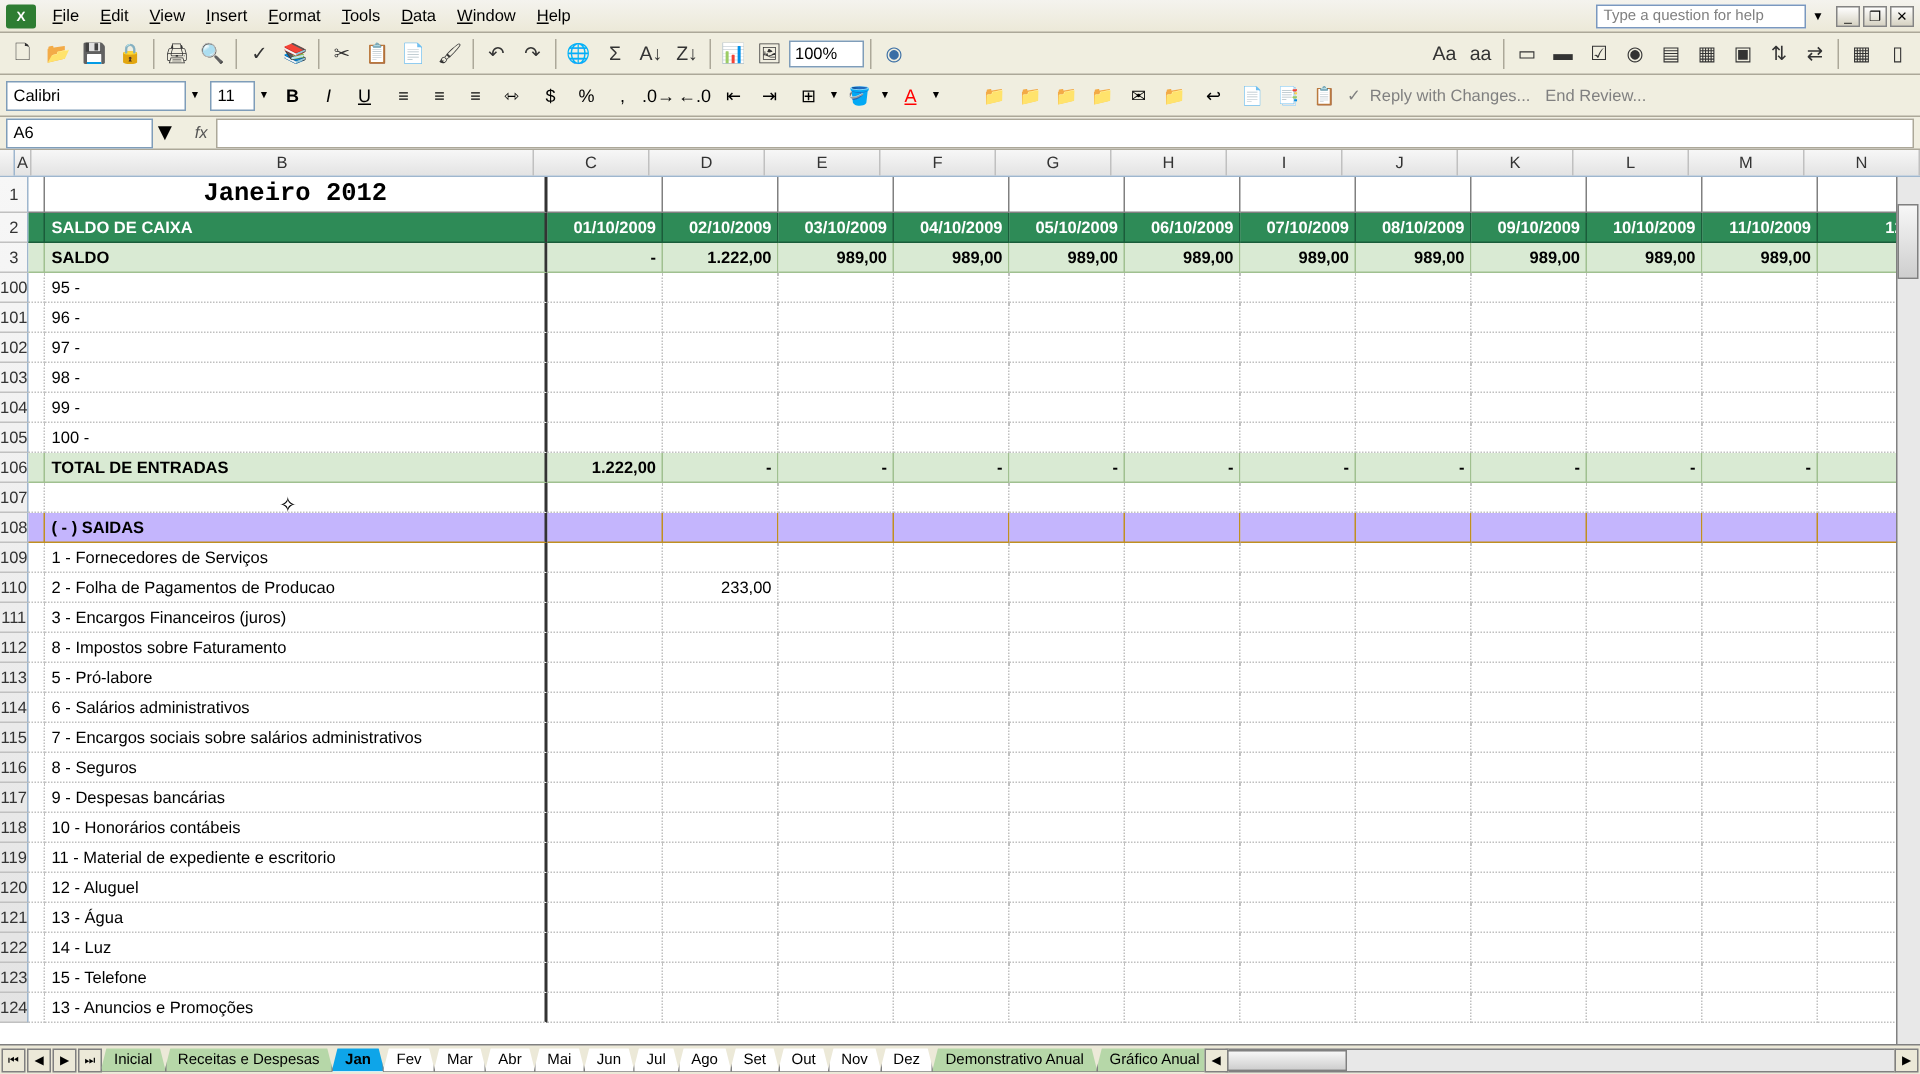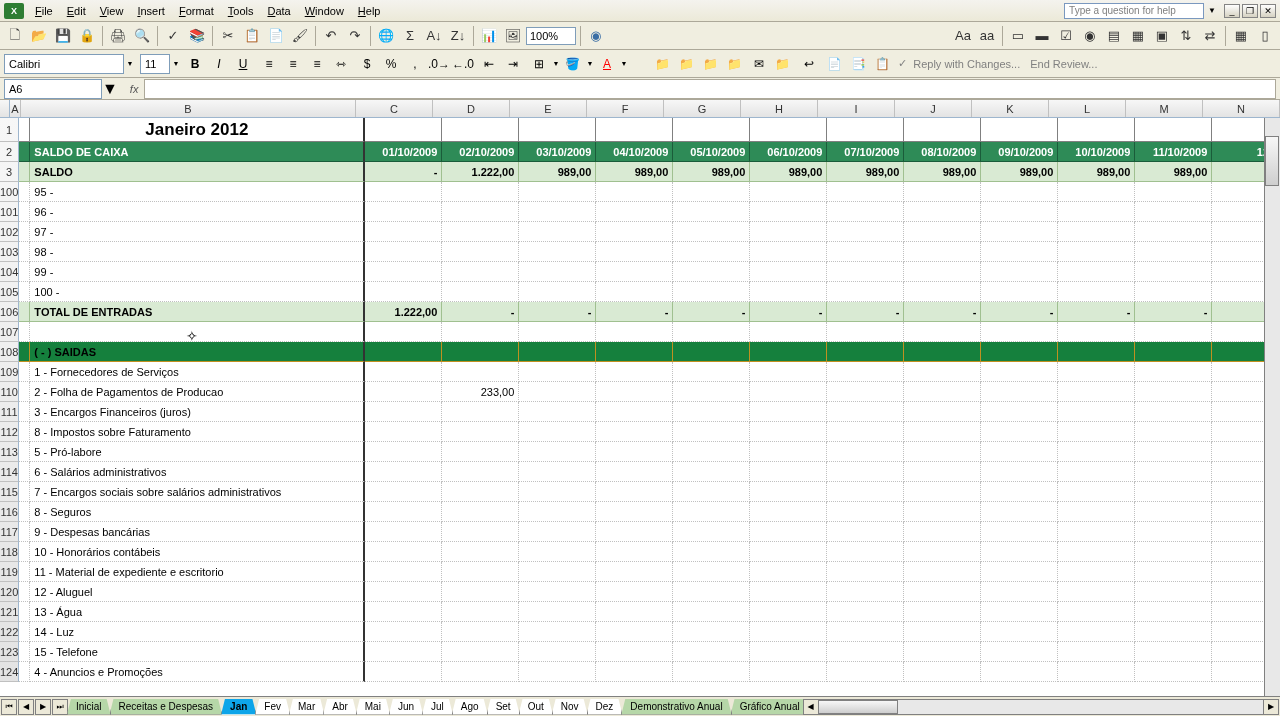--- a/index.html
+++ b/index.html
@@ -34,21 +34,21 @@
 .row-headers .rh.tall { height: 24px; }
 .cells { flex: 1; }
 .row { display: flex; height: 20px; position: relative; }
 .row.tall { height: 24px; }
 .cell { border-right: 1px dotted #c0c0c0; border-bottom: 1px dotted #c0c0c0; font-size: 11px; padding: 0 4px; display: flex; align-items: center; overflow: hidden; white-space: nowrap; }
 .cell.solid { border-right: 1px solid #808080; border-bottom: 1px solid #808080; }
 .row-title .cell { font-size: 17px; font-weight: bold; justify-content: center; border-bottom: 1px solid #808080; }
 .row-header-green .cell { background: #2e8b57; color: white; font-weight: bold; border-right: 1px solid #1a5c3a; border-bottom: 1px solid #1a5c3a; }
 .row-saldo .cell { background: #d9ead3; font-weight: bold; border-right: 1px solid #a0c090; border-bottom: 1px solid #a0c090; }
 .row-total .cell { background: #d9ead3; font-weight: bold; border-right: 1px solid #a0c090; border-bottom: 1px solid #a0c090; }
-.row-saidas .cell { background: #15803d; font-weight: bold; border-right: 1px solid #c09020; border-bottom: 1px solid #c09020; }
+.row-saidas .cell { background: #c4b5fd; font-weight: bold; border-right: 1px solid #c09020; border-bottom: 1px solid #c09020; }
 .num { justify-content: flex-end; }
 .thick-right { border-right: 2px solid #333 !important; }
 .tabs-bar { position: absolute; bottom: 0; left: 0; right: 0; height: 20px; background: #ece9d8; display: flex; align-items: center; font-size: 10px; border-top: 1px solid #808080; }
 .tabs-bar .nav-btn { width: 16px; height: 16px; border: 1px solid #808080; background: #ece9d8; display: flex; align-items: center; justify-content: center; font-size: 8px; margin-left: 1px; }
 .tabs-bar .tab { padding: 2px 8px; background: #fff; border: 1px solid #808080; border-top: none; margin-left: -1px; clip-path: polygon(4px 0, calc(100% - 4px) 0, 100% 100%, 0 100%); cursor: default; }
 .tabs-bar .tab.green { background: #b6d7a8; }
 .tabs-bar .tab.active { background: #0ea5e9; font-weight: bold; border-bottom: 1px solid white; }
 .tabs-bar .scroll-track { flex: 1; height: 16px; background: #e8e8e8; border: 1px solid #808080; margin: 0 16px 0 8px; position: relative; }
 .tabs-bar .scroll-thumb { position: absolute; left: 0; top: 0; width: 80px; height: 14px; background: linear-gradient(#f7f7f7,#cecece); border: 1px solid #808080; }
 .vsb { position: absolute; right: 0; top: 118px; bottom: 20px; width: 16px; background: #e8e8e8; border-left: 1px solid #808080; }
@@ -239,21 +239,21 @@
         <div class="rh">119</div>
         <div class="rh">120</div>
         <div class="rh">121</div>
         <div class="rh">122</div>
         <div class="rh">123</div>
         <div class="rh">124</div>
       </div>
     <div class="cells" id="cells">
         <div class="row row-title tall">
           <div class="cell solid" style="width: 11px;"></div>
-          <div class="cell thick-right" style="width: 335px;">Janeiro 2012</div>
+          <div class="cell thick-right" style="width: 335px; font-family: Liberation Mono, monospace;">Janeiro 2012</div>
           <div class="cell solid" style="width: 77px;"></div>
           <div class="cell solid" style="width: 77px;"></div>
           <div class="cell solid" style="width: 77px;"></div>
           <div class="cell solid" style="width: 77px;"></div>
           <div class="cell solid" style="width: 77px;"></div>
           <div class="cell solid" style="width: 77px;"></div>
           <div class="cell solid" style="width: 77px;"></div>
           <div class="cell solid" style="width: 77px;"></div>
           <div class="cell solid" style="width: 77px;"></div>
           <div class="cell solid" style="width: 77px;"></div>
@@ -671,21 +671,21 @@
           <div class="cell " style="width: 77px;"></div>
           <div class="cell " style="width: 77px;"></div>
           <div class="cell " style="width: 77px;"></div>
           <div class="cell " style="width: 77px;"></div>
           <div class="cell " style="width: 77px;"></div>
           <div class="cell " style="width: 77px;"></div>
           <div class="cell " style="width: 77px;"></div>
         </div>
         <div class="row ">
           <div class="cell " style="width: 11px;"></div>
-          <div class="cell thick-right" style="width: 335px;">4 - Anuncios e Promoções</div>
+          <div class="cell thick-right" style="width: 335px;">13 - Anuncios e Promoções</div>
           <div class="cell " style="width: 77px;"></div>
           <div class="cell " style="width: 77px;"></div>
           <div class="cell " style="width: 77px;"></div>
           <div class="cell " style="width: 77px;"></div>
           <div class="cell " style="width: 77px;"></div>
           <div class="cell " style="width: 77px;"></div>
           <div class="cell " style="width: 77px;"></div>
           <div class="cell " style="width: 77px;"></div>
           <div class="cell " style="width: 77px;"></div>
           <div class="cell " style="width: 77px;"></div>

